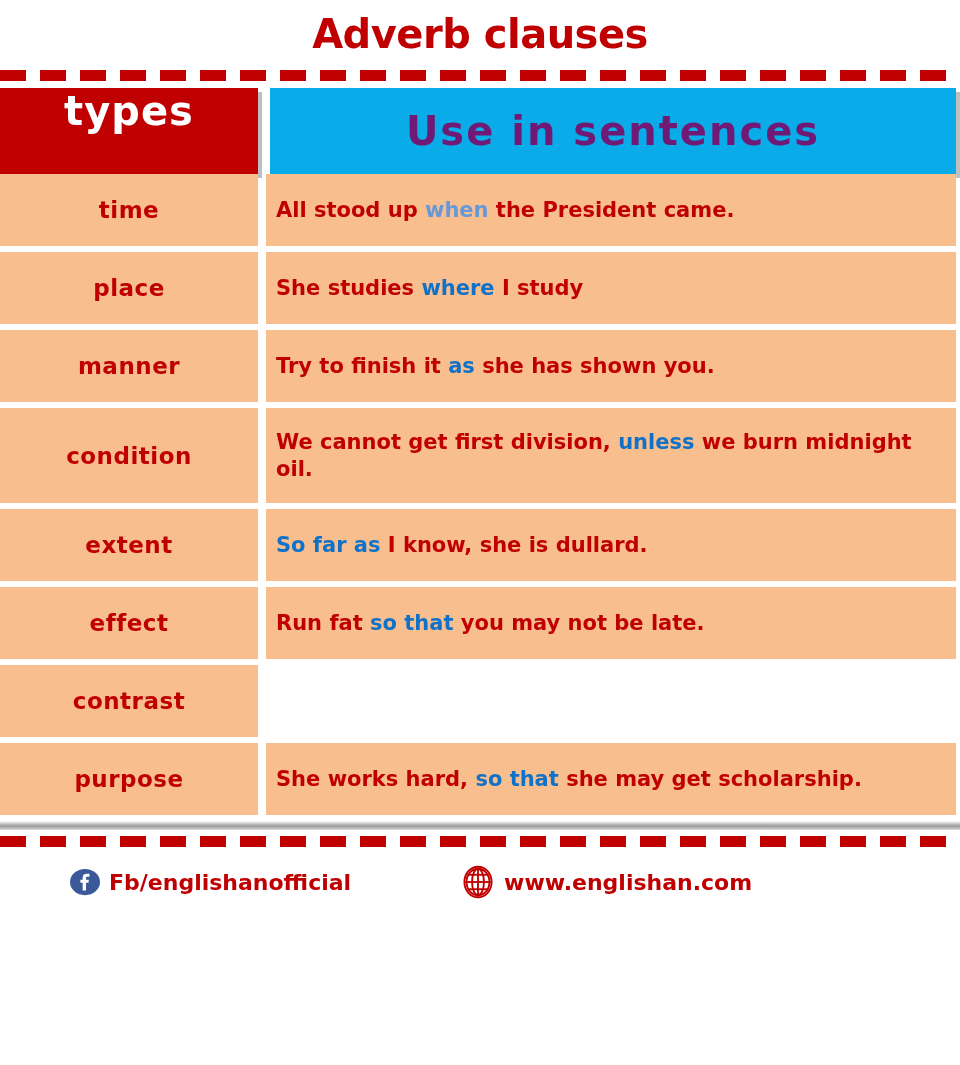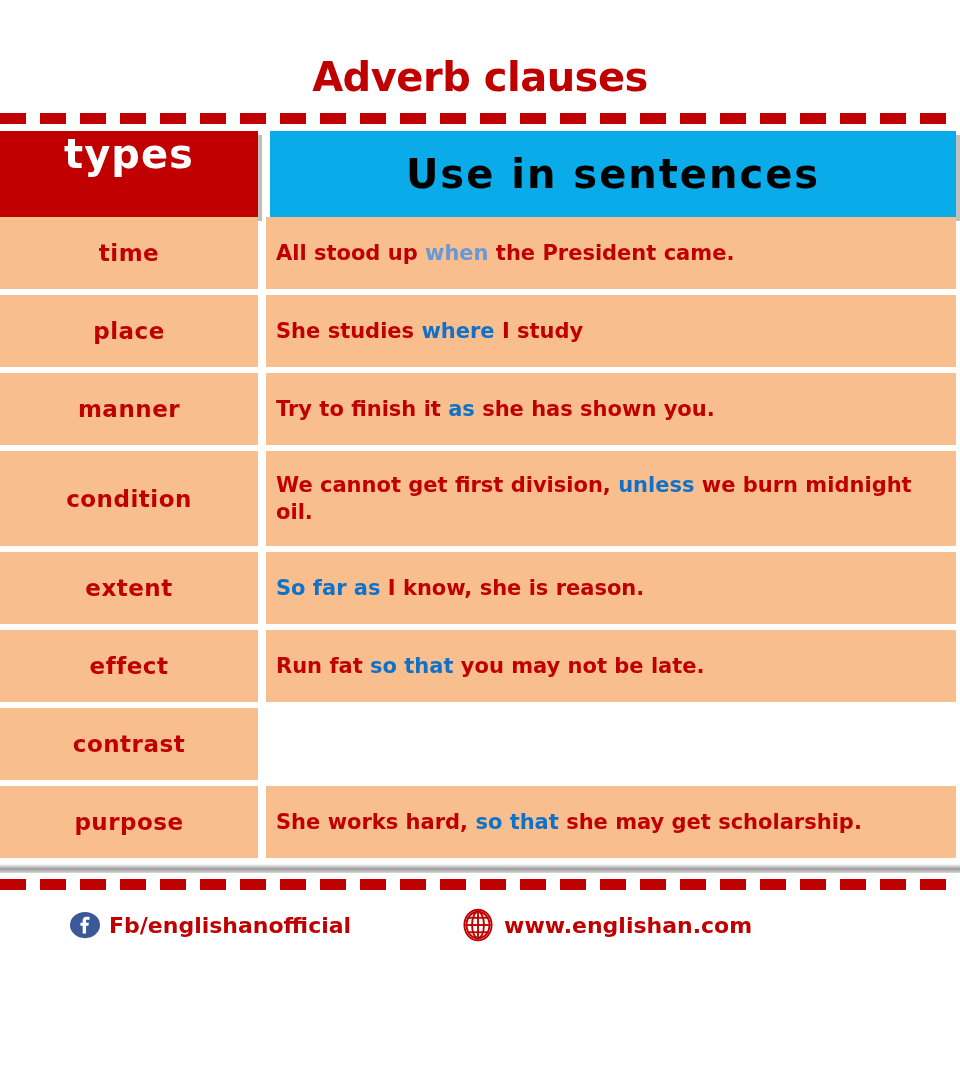--- a/index.html
+++ b/index.html
@@ -22,21 +22,20 @@
     height: 1065px;
     background: #ffffff;
   }
 
   
   .title-bar {
     height: 68px;
     display: flex;
     align-items: center;
     justify-content: center;
-    margin-top: 43px;
   }
   .title {
     color: #C00000;
     font-size: 40px;
     font-weight: bold;
     letter-spacing: -0.5px;
     line-height: 1;
     font-family: "DejaVu Sans", sans-serif;
   }
 
@@ -79,21 +78,21 @@
   .hdr-use {
     flex: 1;
     margin-right: 4px;
     background: #09ABE8;
     display: flex;
     align-items: center;
     justify-content: center;
     box-shadow: 4px 4px 0 0 #bfbfbf;
   }
   .hdr-use .hdr-text {
-    color: #000000;
+    color: #701a75;
     font-size: 40px;
     font-weight: bold;
     letter-spacing: 2px;
     font-family: "DejaVu Sans", sans-serif;
   }
 
   
   .table {
   }
   .row {
@@ -227,21 +226,21 @@
         </div>
         <div class="cell-sentence">
           <div class="sentence"><span>We cannot get  first division, </span><span class="kw">unless</span><span> we burn midnight oil.</span></div>
         </div>
       </div>
       <div class="row">
         <div class="cell-type">
           <span class="type-label">extent</span>
         </div>
         <div class="cell-sentence">
-          <div class="sentence"><span class="kw">So far as</span><span> I know, she is reason.</span></div>
+          <div class="sentence"><span class="kw">So far as</span><span> I know, she is dullard.</span></div>
         </div>
       </div>
       <div class="row">
         <div class="cell-type">
           <span class="type-label">effect</span>
         </div>
         <div class="cell-sentence">
           <div class="sentence"><span>Run fat </span><span class="kw">so that</span><span> you may not be late.</span></div>
         </div>
       </div>

